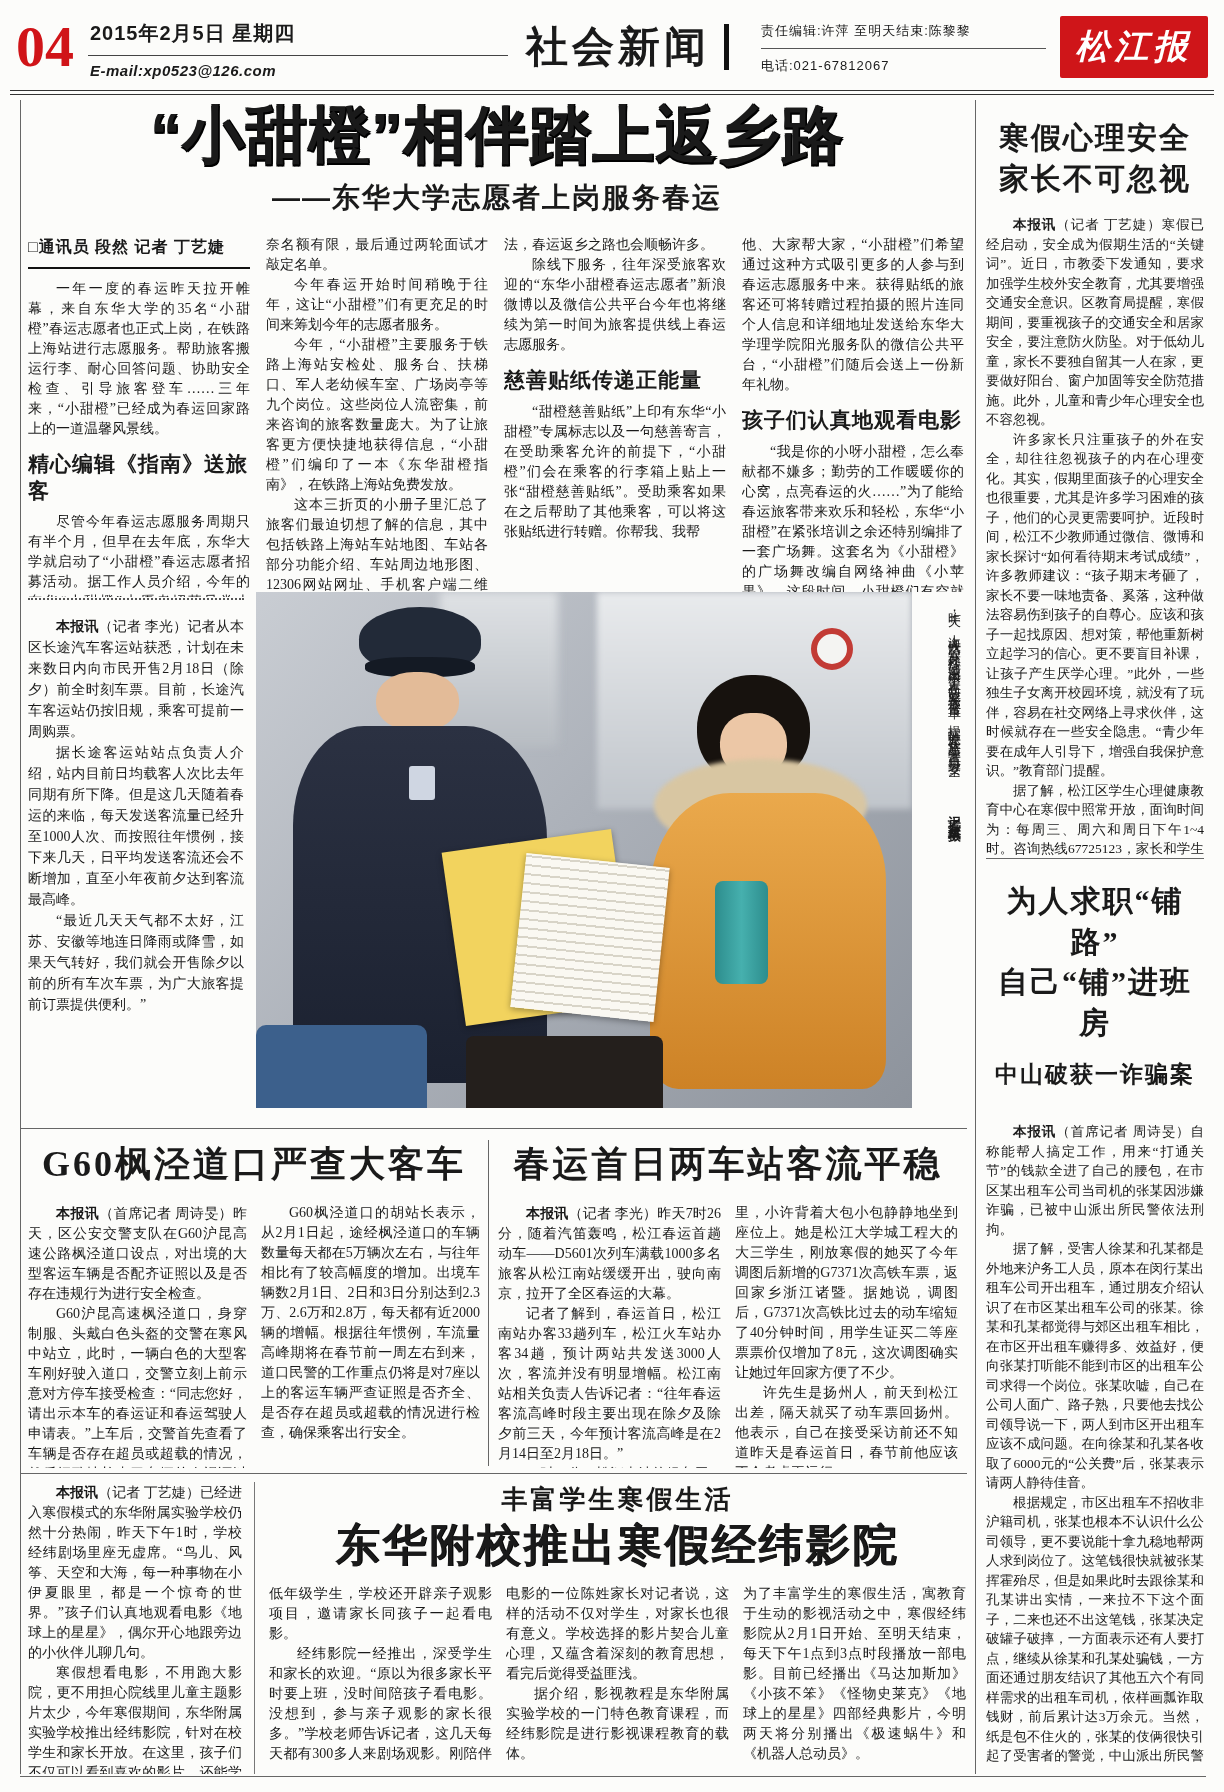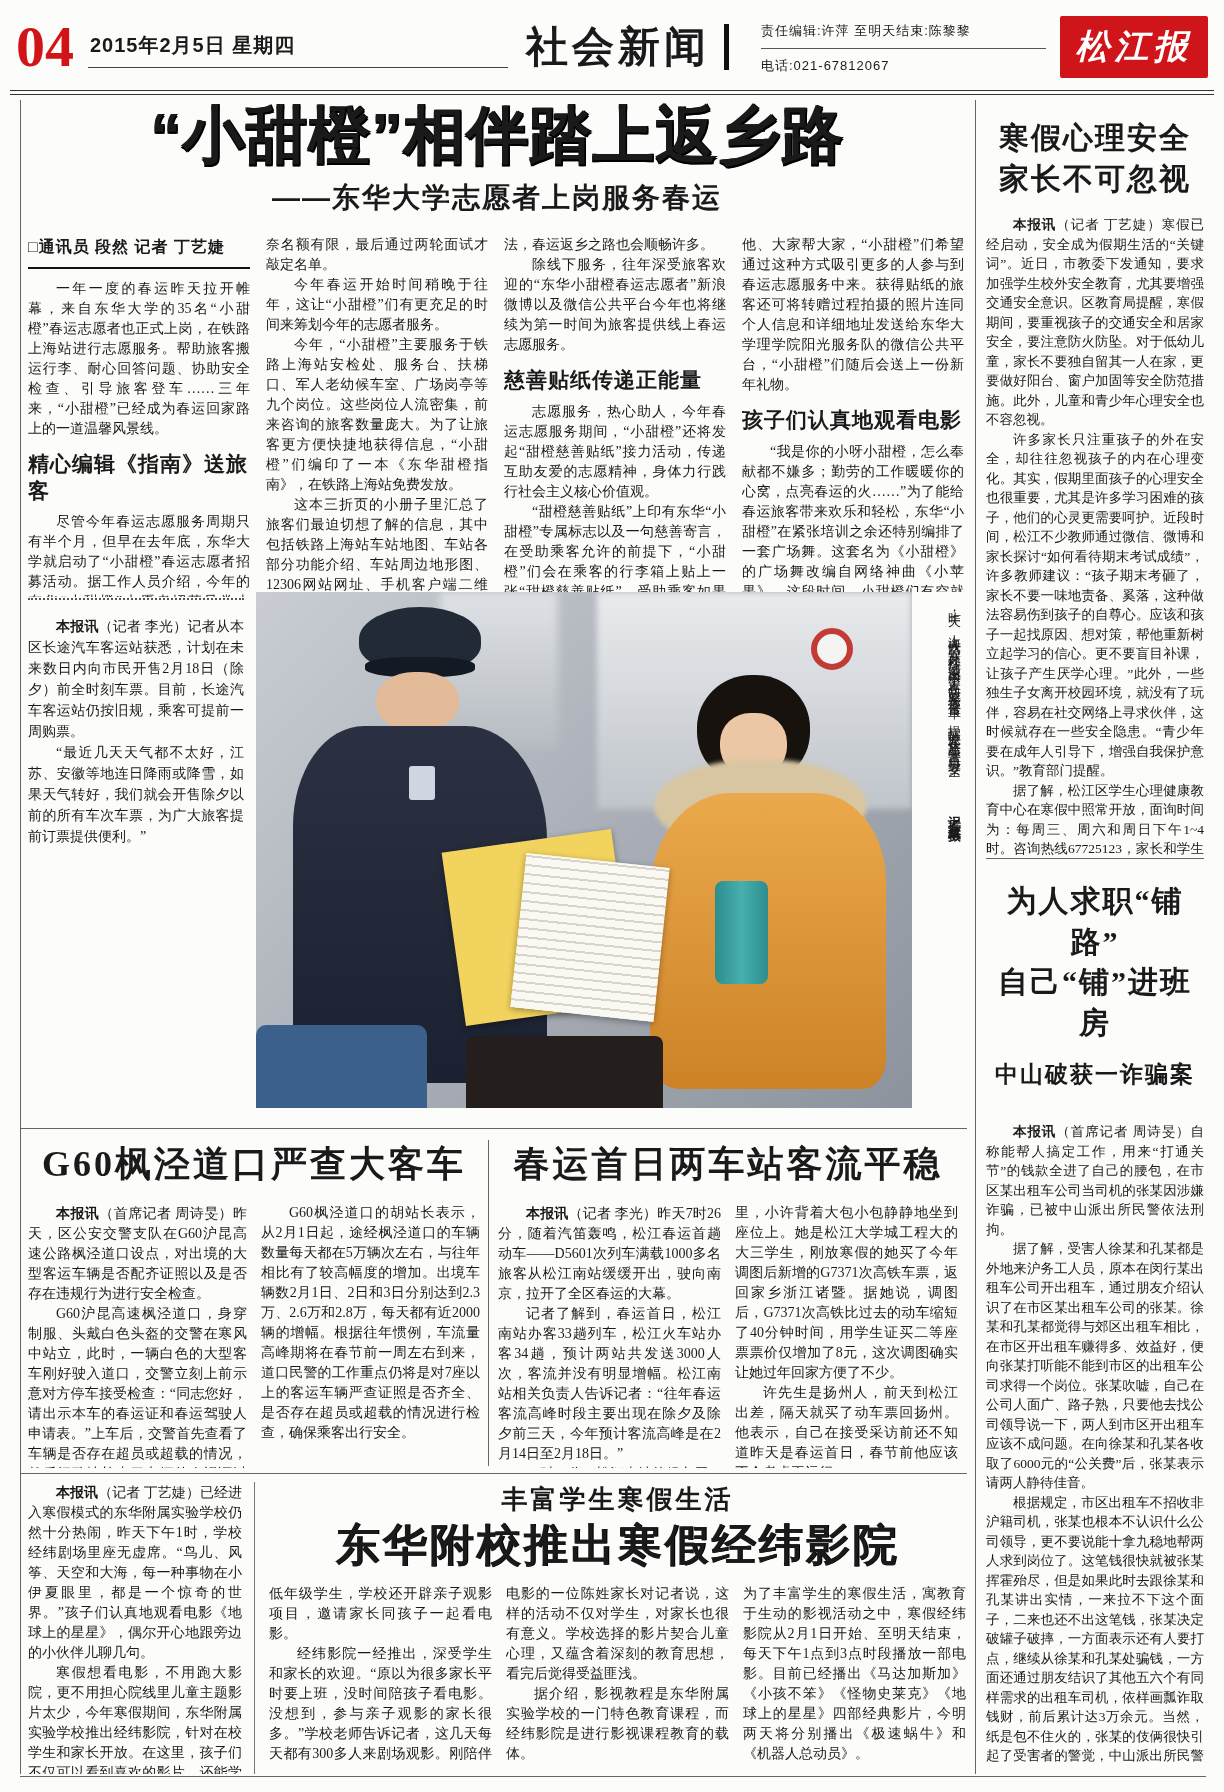--- a/index.html
+++ b/index.html
@@ -103,20 +103,21 @@
 </style>
 </head>
 <body>
 
 <div id="paper">
 
   <div id="header">
     <div class="pagenum">04</div>
     <div class="dateblock">
       <div class="dateline sans">2015年2月5日  星期四</div>
+      <div class="emailline sans">E-mail:xp0523@126.com</div>
     </div>
     <div class="sectionwrap">
       <div class="sectiontitle sans">社会新闻</div>
     </div>
     <div class="editorblock sans">
       <div class="editrow1">责任编辑:许萍  至明天结束:陈黎黎</div>
       <div class="editrow2">电话:021-67812067</div>
     </div>
     <div class="masthead">松江报</div>
   </div>
@@ -142,34 +143,34 @@
       <div class="lead-col">
           <div class="blk cont">奈名额有限，最后通过两轮面试才敲定名单。</div>
           <div class="blk para">今年春运开始时间稍晚于往年，这让“小甜橙”们有更充足的时间来筹划今年的志愿者服务。</div>
           <div class="blk para">今年，“小甜橙”主要服务于铁路上海站安检处、服务台、扶梯口、军人老幼候车室、广场岗亭等九个岗位。这些岗位人流密集，前来咨询的旅客数量庞大。为了让旅客更方便快捷地获得信息，“小甜橙”们编印了一本《东华甜橙指南》，在铁路上海站免费发放。</div>
           <div class="blk para">这本三折页的小册子里汇总了旅客们最迫切想了解的信息，其中包括铁路上海站车站地图、车站各部分功能介绍、车站周边地形图、12306网站网址、手机客户端二维码、12306使用简介等实用内容。手握这本《东华甜橙指南》，旅客们可以按图索骥快速找到问题的解决方</div>
         </div>
       <div class="lead-col">
           <div class="blk cont">法，春运返乡之路也会顺畅许多。</div>
           <div class="blk para">除线下服务，往年深受旅客欢迎的“东华小甜橙春运志愿者”新浪微博以及微信公共平台今年也将继续为第一时间为旅客提供线上春运志愿服务。</div>
           <div class="blk sub">慈善贴纸传递正能量</div>
-          <div class="blk para">志愿服务，热心助人，今年春运志愿服务期间，“小甜橙”还将发起“甜橙慈善贴纸”接力活动，传递互助友爱的志愿精神，身体力行践行社会主义核心价值观。</div>
           <div class="blk para">“甜橙慈善贴纸”上印有东华“小甜橙”专属标志以及一句慈善寄言，在受助乘客允许的前提下，“小甜橙”们会在乘客的行李箱上贴上一张“甜橙慈善贴纸”。受助乘客如果在之后帮助了其他乘客，可以将这张贴纸进行转赠。你帮我、我帮</div>
         </div>
       <div class="lead-col">
           <div class="blk cont">他、大家帮大家，“小甜橙”们希望通过这种方式吸引更多的人参与到春运志愿服务中来。获得贴纸的旅客还可将转赠过程拍摄的照片连同个人信息和详细地址发送给东华大学理学院阳光服务队的微信公共平台，“小甜橙”们随后会送上一份新年礼物。</div>
           <div class="blk sub">孩子们认真地观看电影</div>
           <div class="blk para">“我是你的小呀小甜橙，怎么奉献都不嫌多；勤劳的工作暖暖你的心窝，点亮春运的火……”为了能给春运旅客带来欢乐和轻松，东华“小甜橙”在紧张培训之余还特别编排了一套广场舞。这套名为《小甜橙》的广场舞改编自网络神曲《小苹果》。这段时间，小甜橙们有空就加紧排练，舞蹈将在上海站点广场上演。</div>
         </div>
     </div>
   </div>
 
   <div id="ticket">
     <div>
         <div class="blk news"><b>本报讯</b>（记者 李光）记者从本区长途汽车客运站获悉，计划在未来数日内向市民开售2月18日（除夕）前全时刻车票。目前，长途汽车客运站仍按旧规，乘客可提前一周购票。</div>
+        <div class="blk para">据长途客运站站点负责人介绍，站内目前日均载客人次比去年同期有所下降。但是这几天随着春运的来临，每天发送客流量已经升至1000人次、而按照往年惯例，接下来几天，日平均发送客流还会不断增加，直至小年夜前夕达到客流最高峰。</div>
         <div class="blk para">“最近几天天气都不太好，江苏、安徽等地连日降雨或降雪，如果天气转好，我们就会开售除夕以前的所有车次车票，为广大旅客提前订票提供便利。”</div>
       </div>
   </div>
 
   <div id="photorow">
     <div class="photo">
       <div class="ph-window"></div>
       <div class="ph-window2"></div>
       <div class="ph-sign"></div>
       <div class="ph-cop">

